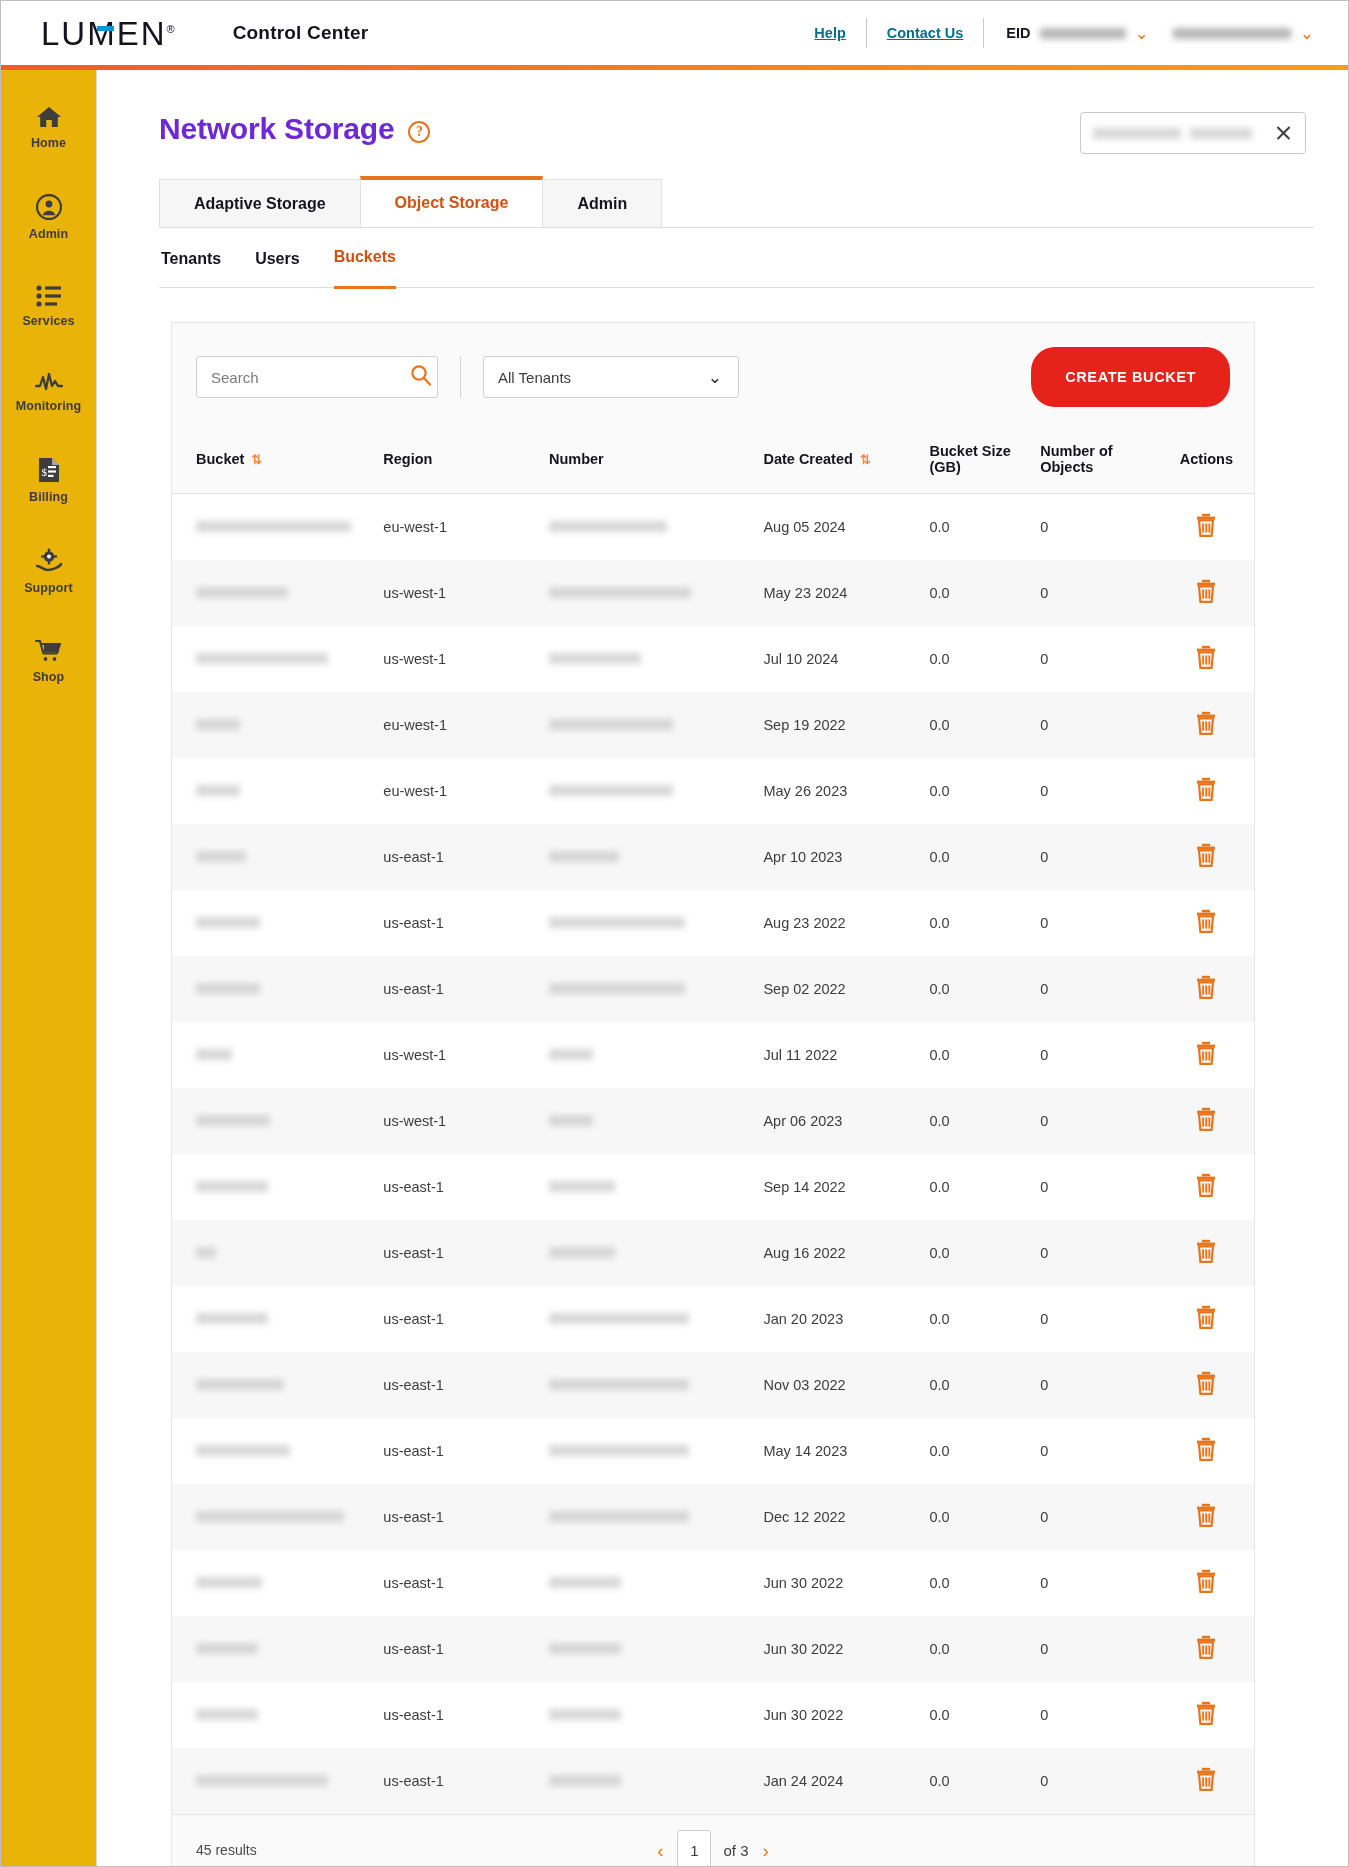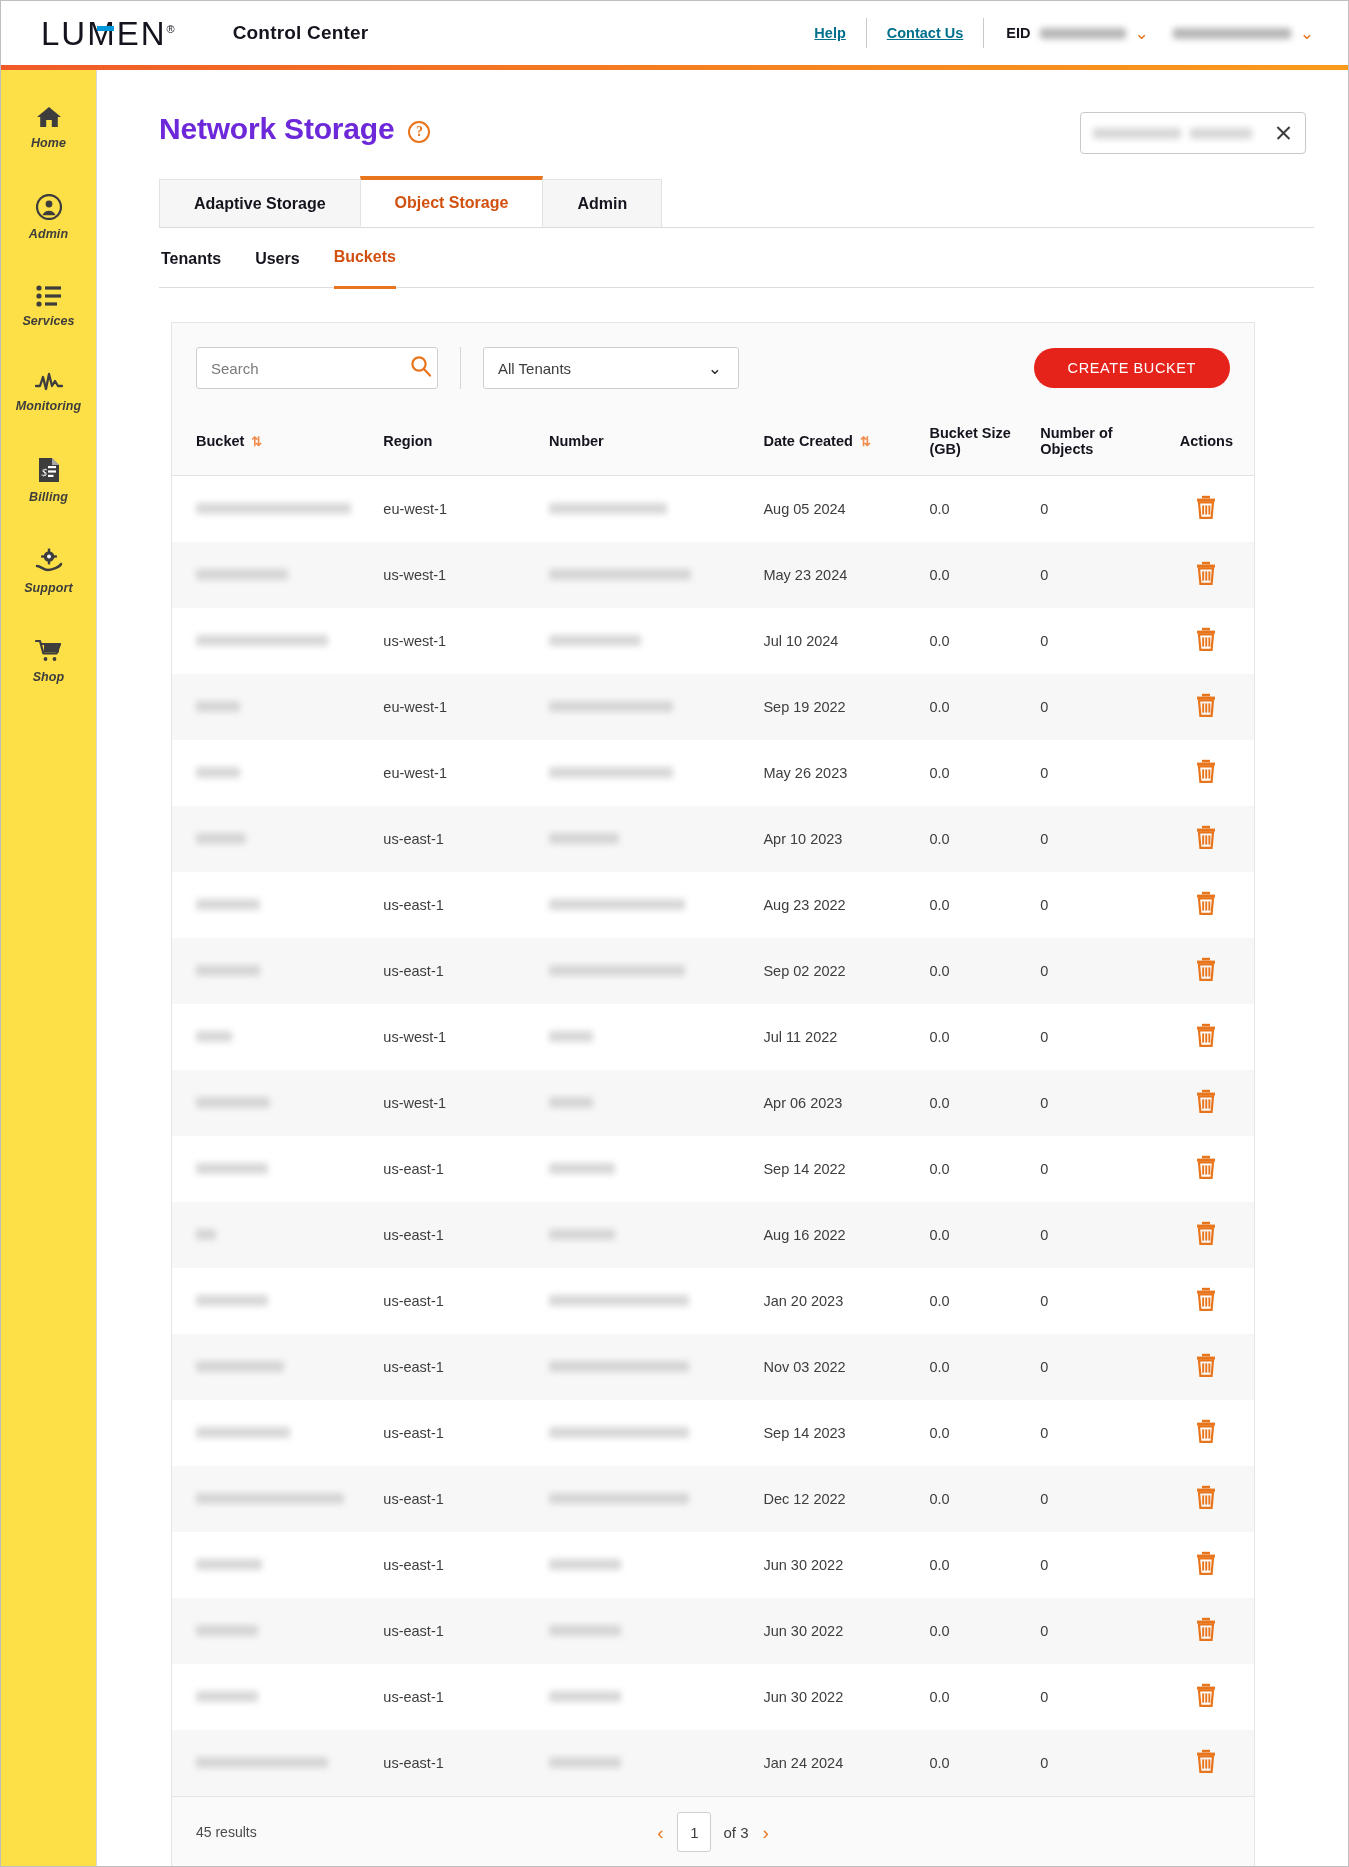--- a/index.html
+++ b/index.html
@@ -123,27 +123,26 @@
     background: linear-gradient(90deg, #f05a28 0%, #f58220 55%, #f99b1c 100%);
   }
 
   
   .body-wrap { display: flex; align-items: stretch; height: 1798px; }
 
   
   .sidebar {
     width: 96px;
     min-width: 96px;
-    background: #fde047;
+    background: #eab308;
     border-right: 1px solid #d8d8d8;
     padding-top: 22px;
     display: flex;
     flex-direction: column;
     align-items: center;
-    font-style: italic;
   }
   .nav-item {
     width: 96px;
     padding: 13px 0 13px;
     display: flex;
     flex-direction: column;
     align-items: center;
     gap: 7px;
     cursor: pointer;
     margin-bottom: 18px;
@@ -335,24 +334,24 @@
     font-size: 17px;
     color: #2b2b2b;
     line-height: 1;
   }
   .btn-create {
     margin-left: auto;
     background: #e5231b;
     color: #ffffff;
     border: none;
     border-radius: 24px;
-    height: 40px;
+    height: 60px;
     padding: 0 34px;
     font-size: 14.5px;
-    font-weight: normal;
+    font-weight: bold;
     letter-spacing: .6px;
     cursor: pointer;
     font-family: "Liberation Sans", sans-serif;
   }
 
   table { border-collapse: collapse; width: 100%; }
   thead th {
     text-align: left;
     font-size: 14.5px;
     font-weight: bold;
@@ -841,21 +840,21 @@
                       <path d="M4 7.4h14l-1.4 15.4H5.4z" fill="none" stroke="#e8741c" stroke-width="2.2"></path>
                       <rect x="7.2" y="10.4" width="1.9" height="9.2" fill="#e8741c"></rect>
                       <rect x="10.3" y="10.4" width="1.9" height="9.2" fill="#e8741c"></rect>
                       <rect x="13.4" y="10.4" width="1.9" height="9.2" fill="#e8741c"></rect>
                     </svg></span></td>
               </tr>
               <tr>
                 <td class="c-bucket"><span class="redacted" style="width:94px"></span></td>
                 <td class="c-region">us-east-1</td>
                 <td class="c-tenant"><span class="redacted" style="width:140px"></span></td>
-                <td class="c-date">Sep 14 2023</td>
+                <td class="c-date">May 14 2023</td>
                 <td class="c-size">0.0</td>
                 <td class="c-objects">0</td>
                 <td class="c-actions"><span class="trash"><svg width="22" height="24" viewBox="0 0 22 24">
                       <rect x="7" y="0.8" width="8" height="2.6" fill="#e8741c"></rect>
                       <rect x="2" y="3.6" width="18" height="3" fill="#e8741c"></rect>
                       <path d="M4 7.4h14l-1.4 15.4H5.4z" fill="none" stroke="#e8741c" stroke-width="2.2"></path>
                       <rect x="7.2" y="10.4" width="1.9" height="9.2" fill="#e8741c"></rect>
                       <rect x="10.3" y="10.4" width="1.9" height="9.2" fill="#e8741c"></rect>
                       <rect x="13.4" y="10.4" width="1.9" height="9.2" fill="#e8741c"></rect>
                     </svg></span></td>

